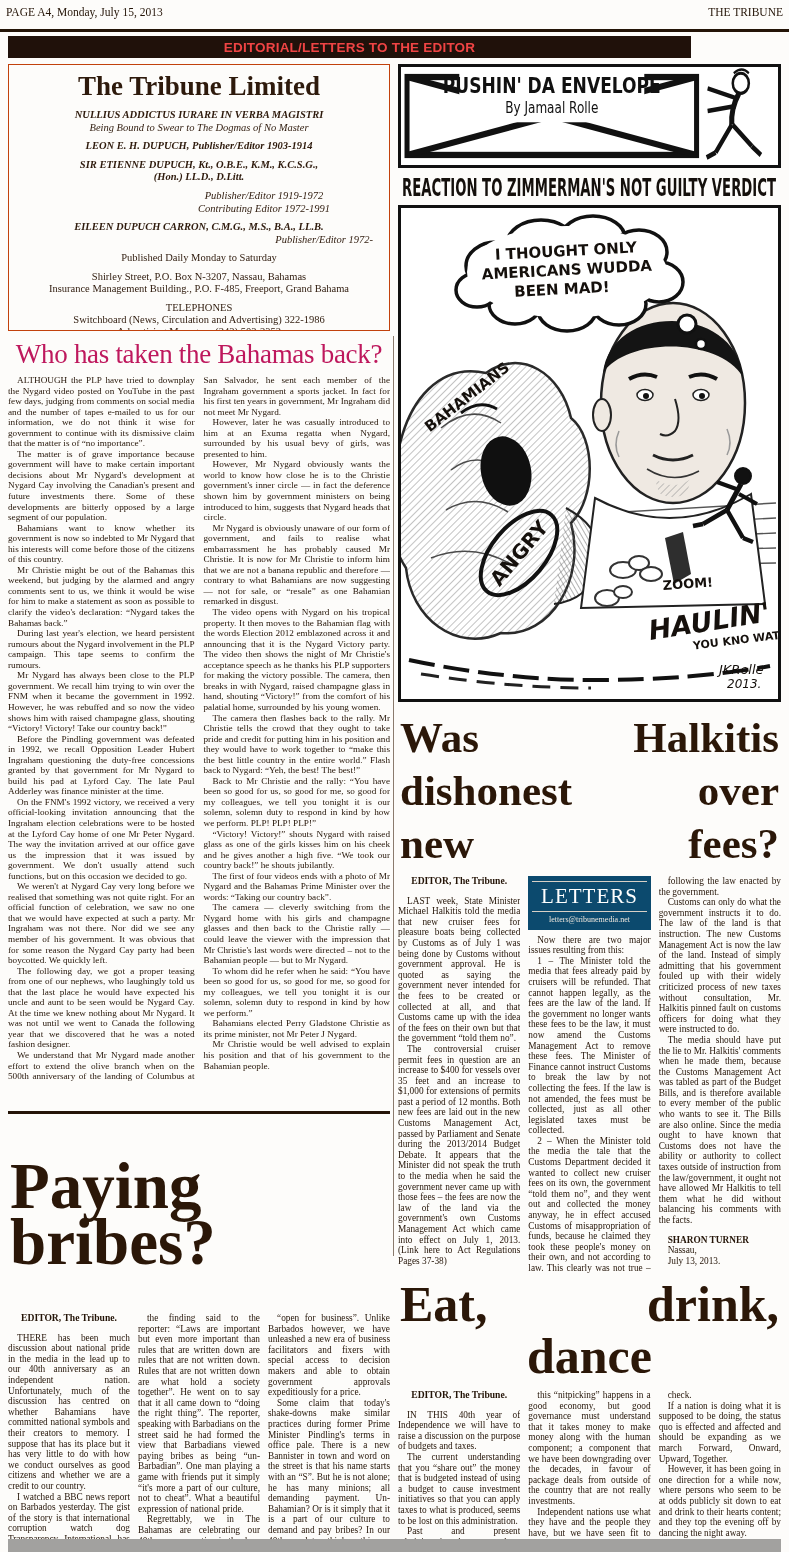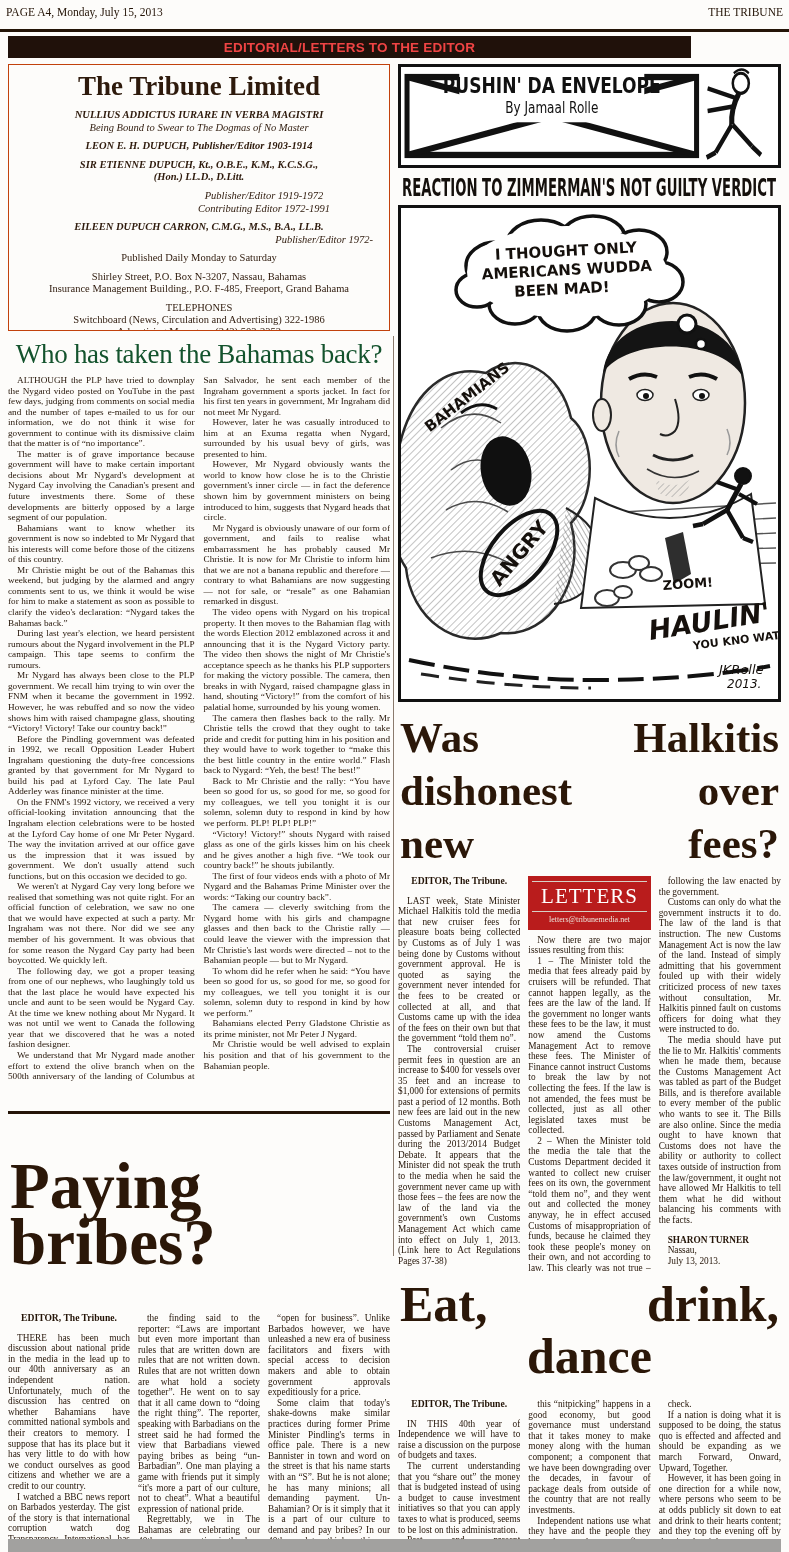--- a/index.html
+++ b/index.html
@@ -23,50 +23,50 @@
   .masthead{border:1px solid #c2410c;height:267px;box-sizing:border-box;text-align:center;
     padding:4px 0;color:#2e1a0c;overflow:hidden;}
   .mast-title{font-size:27px;font-weight:bold;margin:2px 0 7px;color:#2e1a0c;}
   .mg{margin-bottom:6px;}
   .mast-i{font-style:italic;font-size:10.5px;line-height:12.6px;font-weight:bold;}
   .mast-i2{font-style:italic;font-size:10.5px;line-height:12.6px;}
   .shiftr{padding-left:130px;}
   .alignr{text-align:right;padding-right:16px;}
   .mast-r{font-size:10.5px;line-height:12.4px;}
   
-  .ed-headline{font-size:27px;font-weight:400;margin:8px 0 5px;text-align:center;letter-spacing:-.3px;color:#14532d;}
+  .ed-headline{font-size:27px;font-weight:400;margin:8px 0 5px;text-align:center;letter-spacing:-.3px;color:#be185d;}
   .ed-body{column-count:2;column-gap:9px;height:730px;overflow:hidden;
     font-size:9.2px;line-height:10.55px;text-align:justify;}
   .ed-body p,.lcol p{margin:0;text-indent:9px;}
   .rule{border:none;border-top:3px solid #241407;margin:6px 0 3px;}
   
   .big-headline{font-size:65px;font-weight:bold;line-height:56px;color:#2b1708;padding:0 2px;}
   .spread{text-align:justify;text-align-last:justify;}
   .center{text-align:center;}
   
   .letter-cols{display:flex;gap:8px;margin-top:6px;}
   .lcol{flex:1;font-size:9.3px;line-height:10.6px;text-align:justify;overflow:hidden;min-width:0;}
   .bribes-cols{height:292px;}
   .halk-cols{height:398px;}
   .eat-cols{height:200px;}
   .editor-label{font-weight:bold;font-size:9.6px;text-indent:0 !important;margin:0 0 9px 0 !important;text-align:center;}
   .sig-name{font-weight:bold;margin-top:9px !important;text-align:left;}
   .sig{text-align:left;}
   
-  .letters-box{background:#b91c1c;color:#fff;text-align:center;padding:5px 3px 4px;margin-bottom:5px;font-family:Liberation Serif, serif;}
+  .letters-box{background:#0c4a6e;color:#fff;text-align:center;padding:5px 3px 4px;margin-bottom:5px;font-family:Liberation Serif, serif;}
   .letters-title{font-size:21px;letter-spacing:1px;line-height:24px;border-top:1.5px solid #d8d0c6;
     border-bottom:1.5px solid #d8d0c6;margin:0 1px 3px;padding:2px 0 3px;}
   .letters-email{font-size:8px;color:#ece5dc;}
   
   .envelope-banner{height:104px;border:3px solid #111;box-sizing:border-box;background:#fff;margin-bottom:5px;position:relative;}
   .reaction{height:29px;margin-bottom:3px;}
   .cartoon-box{height:497px;border:3px solid #111;box-sizing:border-box;background:#fff;}
   .halk-headline{margin:9px 2px 0;}
   .hl{font-size:43px;font-weight:bold;line-height:53px;color:#2b1708;}
-  .eat-headline{margin:4px 2px 17px;}
+  .eat-headline{margin:4px 2px 8px;}
   .eat-hl{font-size:50px;font-weight:bold;line-height:52px;color:#2b1708;}
   .graybar{position:absolute;left:8px;right:8px;top:1539px;height:13px;background:#a2a19f;}
   svg text{font-family:"DejaVu Sans",sans-serif;}
 </style>
 </head>
 <body>
 
 <div class="topbar">
   <span>PAGE A4, Monday, July 15, 2013</span>
   <span>THE TRIBUNE</span>

